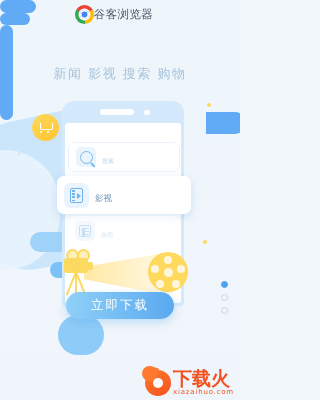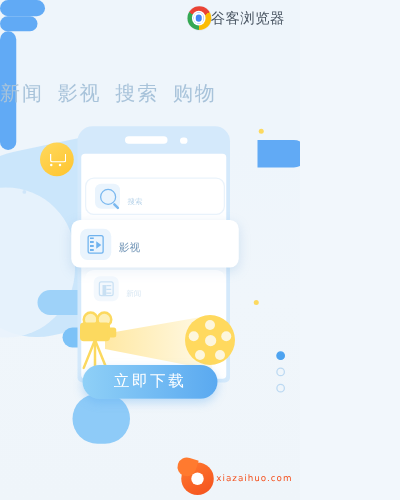--- a/index.html
+++ b/index.html
@@ -20,37 +20,37 @@
   .blob-l1{left:30px;top:232px;width:62px;height:20px;background:#9ed2f9;border-radius:10px;}
   .blob-l2{left:50px;top:262px;width:30px;height:16px;background:#7cc2f7;border-radius:8px;}
   .blob-l3{left:58px;top:315px;width:46px;height:40px;background:#8ecbf8;border-radius:999px;}
   .wave-left{position:absolute;left:-34px;top:120px;width:120px;height:150px;
     background:#bfe0fb;border-radius:60px 0 0 60px;transform:rotate(-12deg);opacity:.75;}
   .wave-left2{position:absolute;left:-50px;top:150px;width:110px;height:120px;
     background:#e9f3fc;border-radius:60px;opacity:.9;}
 
   
   .brand{position:absolute;top:5px;left:0;right:12px;display:flex;align-items:center;
-    justify-content:flex-end;gap:0;}
+    justify-content:center;gap:0;}
   .chrome{width:19px;height:19px;border-radius:50%;position:relative;overflow:hidden;
     background:
       conic-gradient(from -60deg,
         #ea4335 0deg 120deg,
         #fbbc05 120deg 240deg,
         #34a853 240deg 360deg);
     box-shadow:0 0 0 .5px rgba(0,0,0,.05);}
   .chrome:after{content:"";position:absolute;left:50%;top:50%;width:8.5px;height:8.5px;
     margin:-4.25px 0 0 -4.25px;border-radius:50%;background:#4285f4;
     box-shadow:0 0 0 1.6px #fff inset, 0 0 0 1.4px #fff;}
   .brand-name{font-size:11.5px;color:#4a5663;letter-spacing:.4px;}
 
   .headline{position:absolute;top:33px;left:0;right:0;text-align:center;
     font-size:20px;color:#7fb9ef;letter-spacing:2px;font-weight:500;}
-  .subline{position:absolute;top:65px;left:0;right:0;
-    font-size:16px;color:#a8c3da;letter-spacing:1.5px;font-family:Liberation Mono, monospace;}
+  .subline{position:absolute;top:65px;left:0;right:0;text-align:center;
+    font-size:13px;color:#a8c3da;letter-spacing:1.5px;}
 
   
   .phone{position:absolute;left:62px;top:101px;width:122px;height:205px;
     background:#d4e9fb;border-radius:12px 12px 4px 4px;}
   .phone-top{position:absolute;left:0;top:0;width:122px;height:22px;}
   .speaker{position:absolute;left:38px;top:8px;width:34px;height:6px;border-radius:3px;background:#fff;}
   .cam{position:absolute;left:82px;top:8.5px;width:5.5px;height:5.5px;border-radius:50%;background:#fff;}
   .phone-body{position:absolute;left:3px;top:22px;width:116px;height:180px;background:#fff;
     border-radius:3px;}
 
@@ -241,17 +241,18 @@
 
   <div class="dots">
     <span class="dot on"></span>
     <span class="dot"></span>
     <span class="dot"></span>
   </div>
 
   <div class="wm">
     <span class="wm-flame"></span>
     <span class="wm-txt">
+      <span class="wm-cn">下载火</span>
       <span class="wm-en">xiazaihuo.com</span>
     </span>
   </div>
 
 </div>
 
 </body></html>

